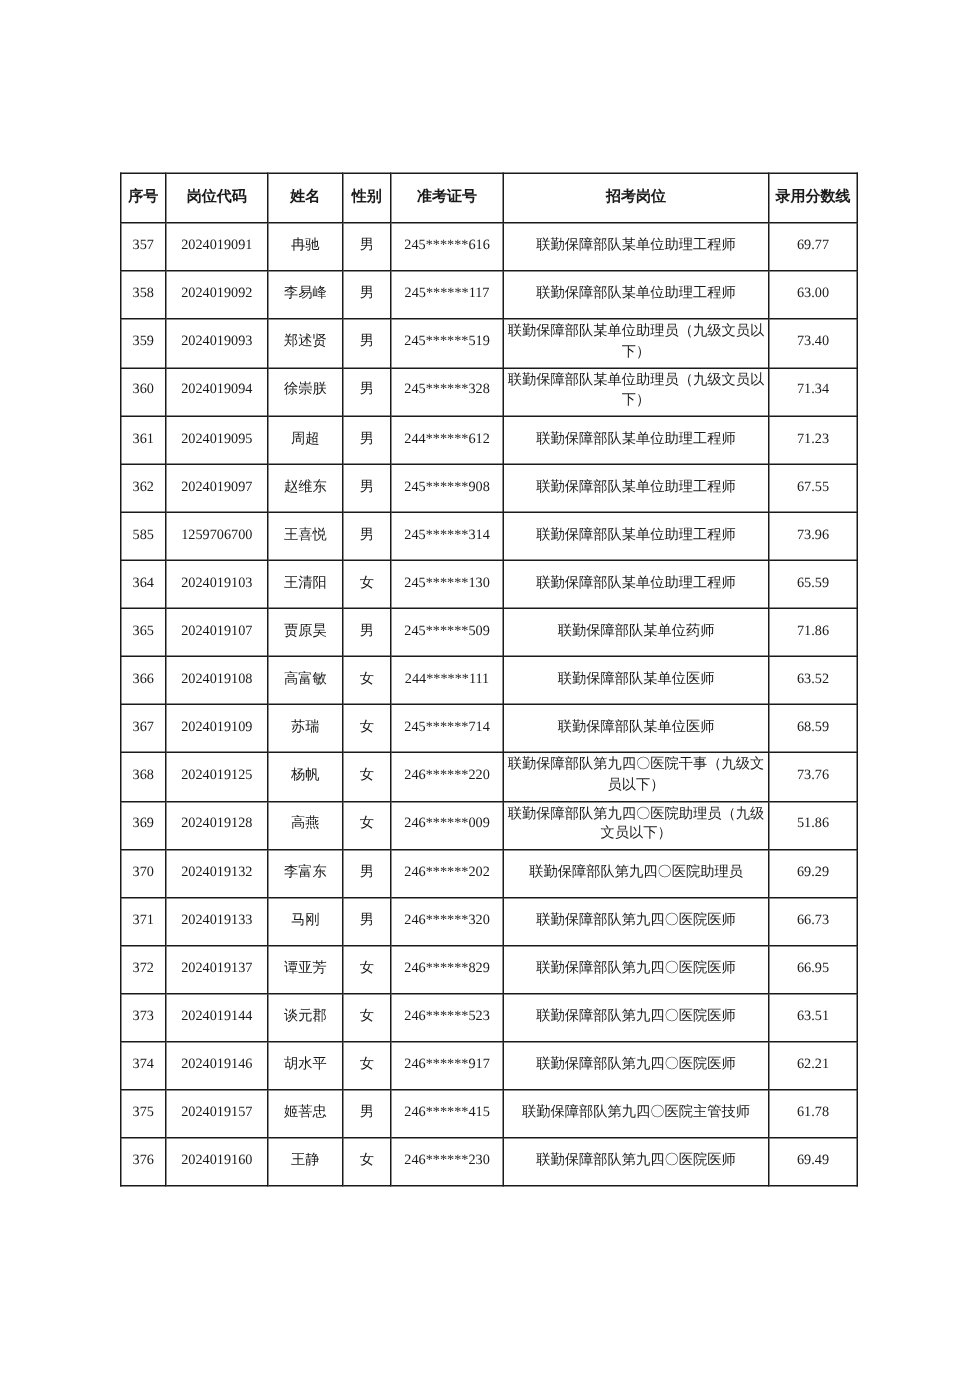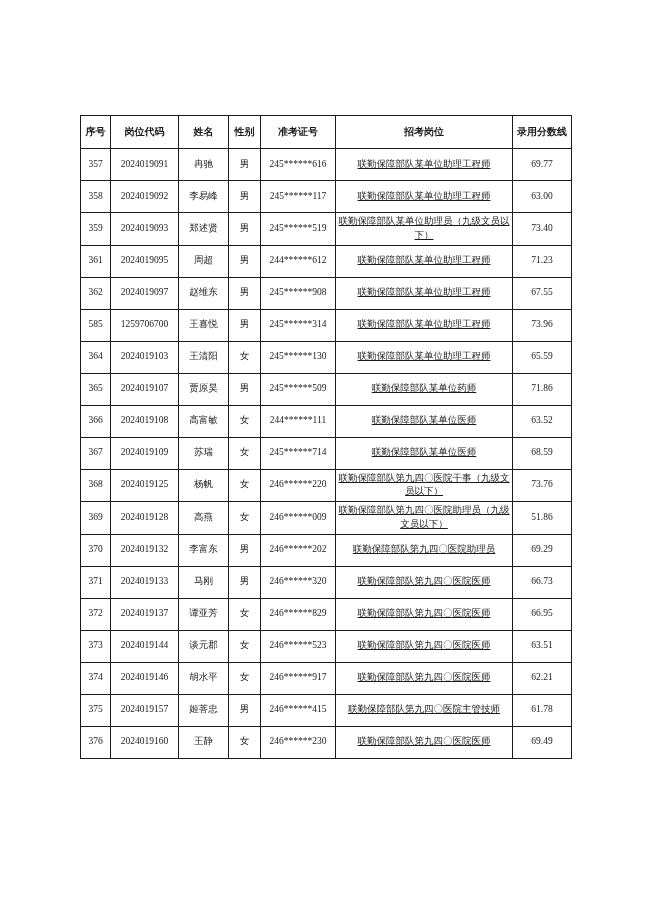--- a/index.html
+++ b/index.html
@@ -30,21 +30,21 @@
     padding: 2px 2px;
     word-break: break-all;
     color: #1a1a1a;
   }
   table.score-table th {
     font-weight: bold;
     height: 33px;
     font-size: 10px;
   }
   table.score-table td { height: 32px; }
-  td.col-position { text-align: left; padding-left: 4px; padding-right: 3px; text-decoration: underline; }
+  td.col-position { text-align: left; padding-left: 4px; padding-right: 3px; }
   col.c-seq    { width: 30px; }
   col.c-code   { width: 68px; }
   col.c-name   { width: 50px; }
   col.c-gender { width: 32px; }
   col.c-ticket { width: 75px; }
   col.c-pos    { width: 177px; }
   col.c-score  { width: 59px; }
 </style>
 </head>
 <body>
@@ -95,20 +95,29 @@
   <tr>
     <td class="col-seq">359</td>
     <td class="col-code">2024019093</td>
     <td class="col-name">郑述贤</td>
     <td class="col-gender">男</td>
     <td class="col-ticket">245******519</td>
     <td class="col-position">联勤保障部队某单位助理员（九级文员以下）</td>
     <td class="col-score">73.40</td>
   </tr>
 
+  <tr>
+    <td class="col-seq">360</td>
+    <td class="col-code">2024019094</td>
+    <td class="col-name">徐崇朕</td>
+    <td class="col-gender">男</td>
+    <td class="col-ticket">245******328</td>
+    <td class="col-position">联勤保障部队某单位助理员（九级文员以下）</td>
+    <td class="col-score">71.34</td>
+  </tr>
 
   <tr>
     <td class="col-seq">361</td>
     <td class="col-code">2024019095</td>
     <td class="col-name">周超</td>
     <td class="col-gender">男</td>
     <td class="col-ticket">244******612</td>
     <td class="col-position">联勤保障部队某单位助理工程师</td>
     <td class="col-score">71.23</td>
   </tr>

